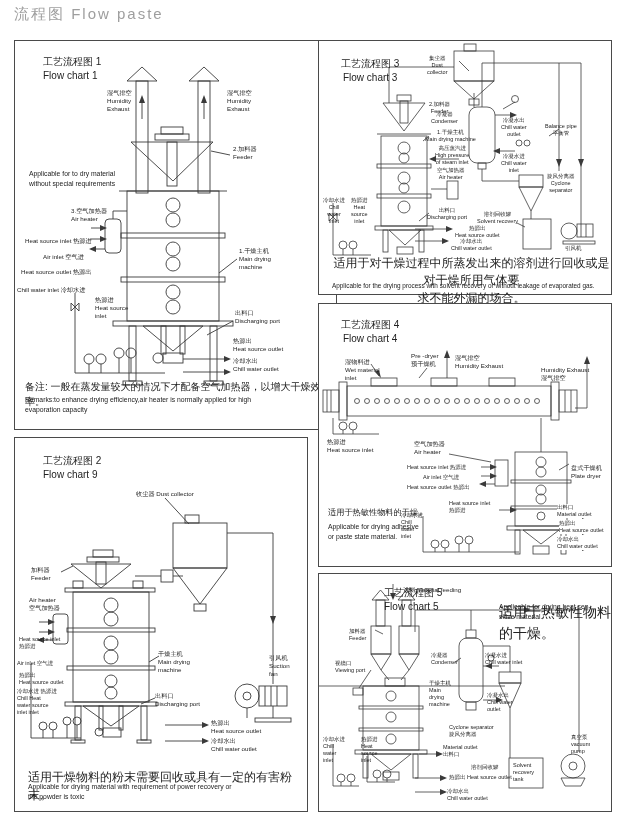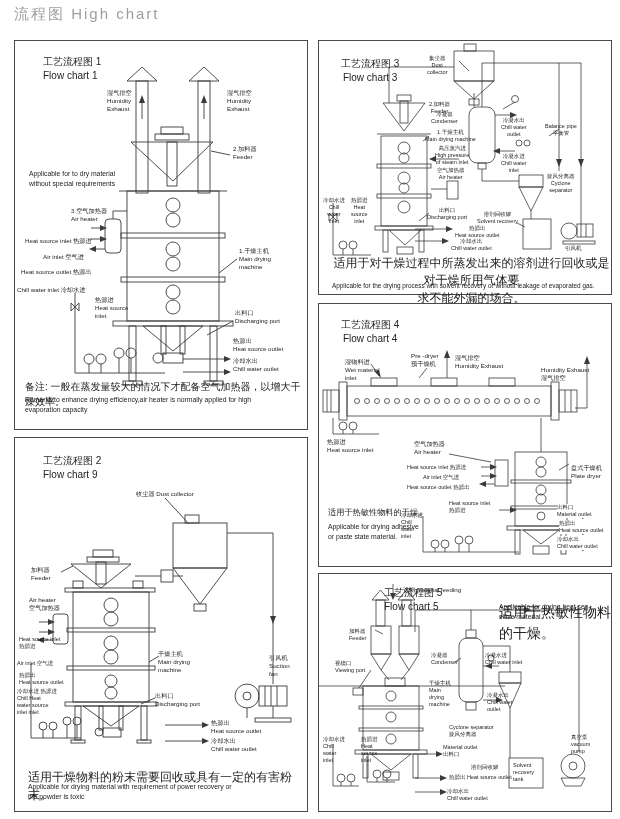--- a/index.html
+++ b/index.html
@@ -11,23 +11,23 @@
   .lbl{position:absolute;font-size:6.2px;line-height:1.3;color:#1c1c1c;white-space:pre-line;}
   .sm{font-size:5.5px;}
   .desc-zh{position:absolute;font-size:8.4px;line-height:1.5;color:#222;white-space:pre-line;}
   .desc-en{position:absolute;font-size:6.8px;line-height:1.5;color:#222;white-space:pre-line;}
   svg.draw{position:absolute;left:0;top:0;}
 </style>
 </head>
 <body>
 
 <div class="page">
-  <div class="page-title">流程图  High chart</div>
+  <div class="page-title">流程图  Flow paste</div>
 
-  <div class="panel" style="left:14px;top:40px;width:292px;height:388px;">
+  <div class="panel" style="left:14px;top:40px;width:292px;height:388px;padding-left:29px;">
     <svg class="draw" width="292" height="388">
       <g stroke="#3a3a3a" stroke-width="0.9" fill="none">
         <polygon points="112,40 142,40 127,26"></polygon>
           <rect x="121" y="40" width="12" height="112"></rect>
         <polygon points="174,40 204,40 189,26"></polygon>
           <rect x="183" y="40" width="12" height="112"></rect>
         <line x1="127" y1="78" x2="127" y2="58"></line>
           <line x1="189" y1="78" x2="189" y2="58"></line>
         <rect x="146" y="86" width="22" height="7"></rect>
           <rect x="140" y="93" width="34" height="6"></rect>

